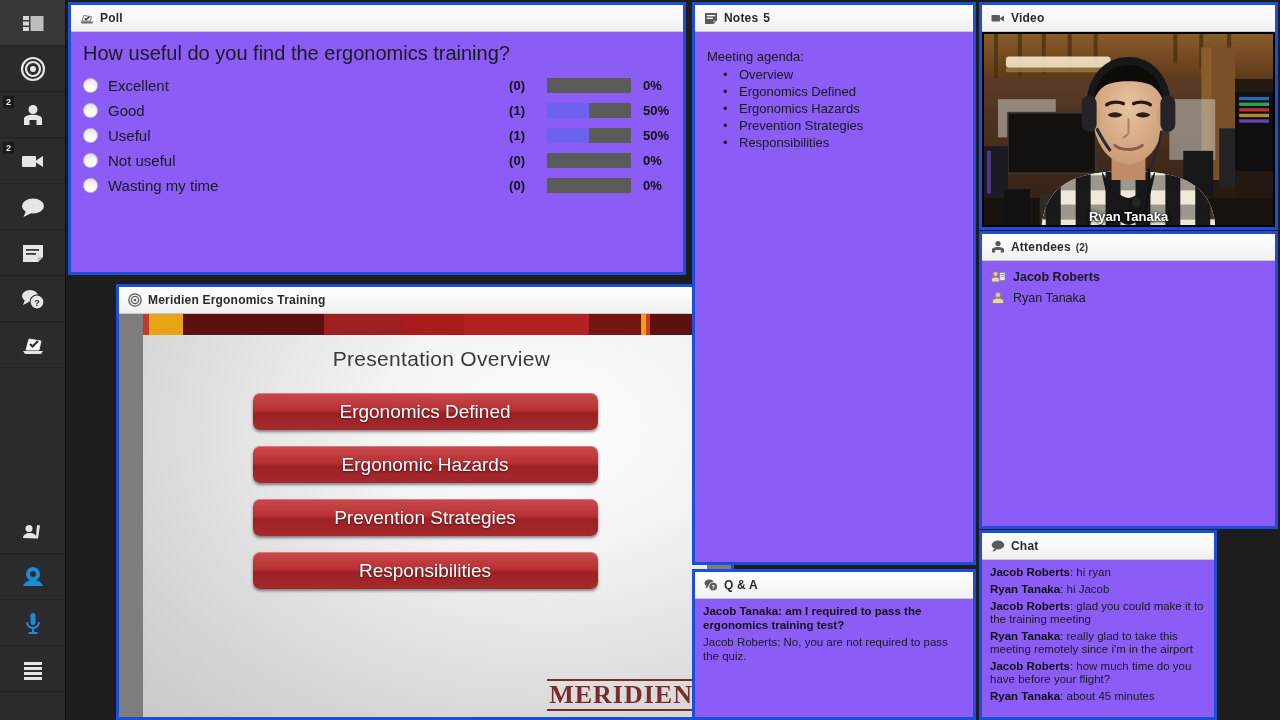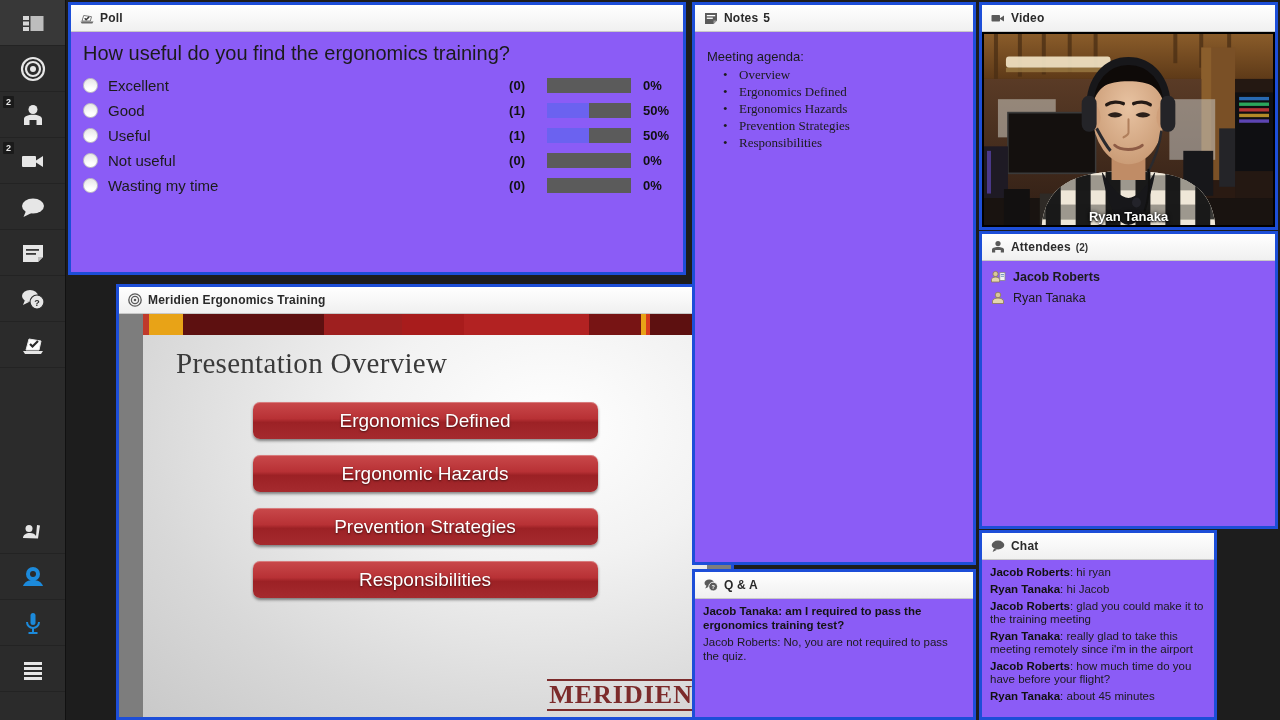--- a/index.html
+++ b/index.html
@@ -115,24 +115,25 @@
     background: #7d7d7d;
   }
   .slide {
     position: absolute;
     left: 24px; top: 0; right: 24px; bottom: 0;
     background: radial-gradient(ellipse at 72% 28%, #ffffff 0%, #f2f2f2 32%, #d8d8d8 72%, #c9c9c9 100%);
     overflow: hidden;
   }
   .slide-stripes { display: flex; height: 21px; width: 100%; }
   .slide-title {
-    font-family: Liberation Serif, serif;
-    font-size: 29px; color: #3a3a3a;
+    font-family: Liberation Sans, sans-serif;
+    font-size: 21px; color: #3a3a3a;
     padding: 12px 0 0 33px;
     letter-spacing: .3px;
+    text-align: center;
   }
   .slide-btns {
     margin-top: 22px;
     display: flex; flex-direction: column; align-items: center;
     gap: 16px;
   }
   .slide-btn {
     width: 345px; height: 37px;
     border-radius: 7px;
     background: linear-gradient(#c9494b 0%, #b83135 45%, #9c2125 55%, #a52a2e 100%);
@@ -156,21 +157,20 @@
 
   
   #notes { left: 692px; top: 2px; width: 284px; height: 563px; }
   .notes-lead { font-size: 13px; color: #1b1b1b; padding: 2px 0 2px 2px; }
   .notes-list { list-style: none; padding-left: 16px; }
   .notes-list li {
     font-size: 13px; color: #1b1b1b;
     line-height: 17px;
     position: relative;
     padding-left: 18px;
-    font-family: Liberation Serif, serif;
   }
   .notes-list li::before {
     content: "•";
     position: absolute; left: 2px; top: 0;
     color: #1b1b1b;
   }
 
   
   #qa { left: 692px; top: 569px; width: 284px; height: 151px; }
   .qa-q { font-size: 11.5px; font-weight: bold; color: #141414; line-height: 13.5px; }

